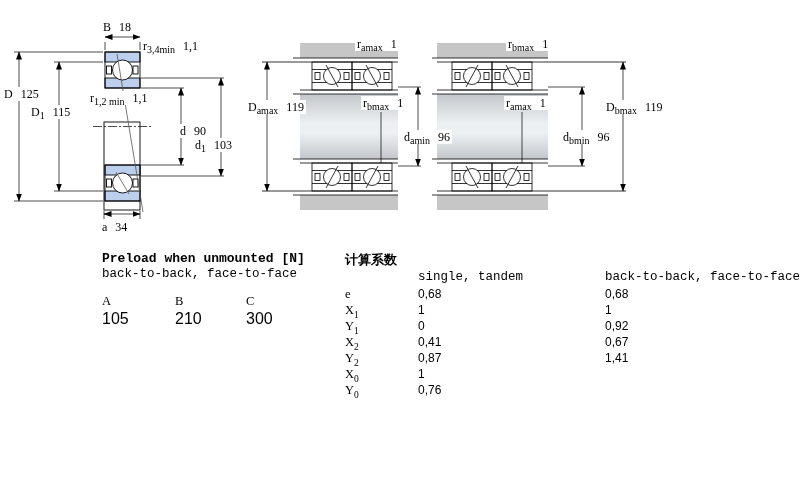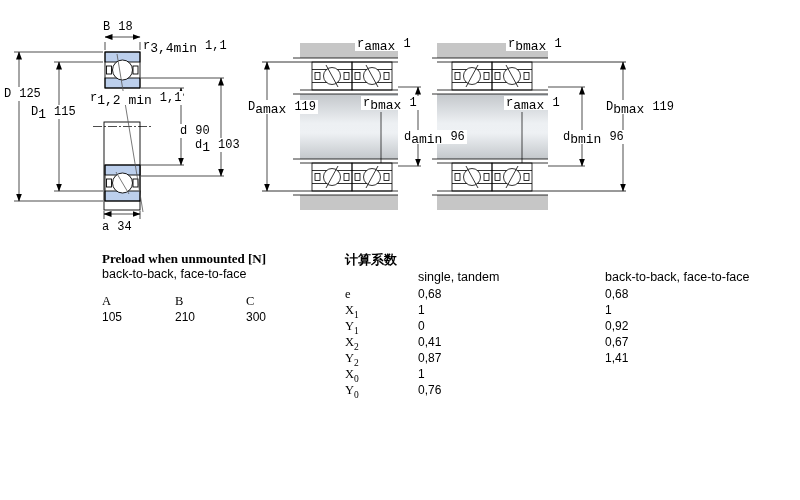--- a/index.html
+++ b/index.html
@@ -1,31 +1,31 @@
 <!DOCTYPE html>
 <html><head>
 <meta charset="utf-8">
 <style>
   html,body { margin:0; padding:0; background:#fff; }
   .page { position:relative; width:800px; height:500px; background:#fff; overflow:hidden;
           font-family:"Liberation Sans", sans-serif; color:#000; }
   .fig-svg { position:absolute; }
 
   
-  .dim { position:absolute; font-family:Liberation Mono, monospace; font-size:12px;
+  .dim { position:absolute; font-family:Liberation Serif, serif; font-size:12px;
          line-height:14px; background:#fff; padding:0 2px; white-space:nowrap; }
-  .dim sub { font-size:13px; line-height:0; }
+  .dim sub { font-size:10px; line-height:0; }
   .dim .val { margin-left:8px; }
-  .tbl-title { position:absolute; font-family:Liberation Serif, serif; font-weight:bold;
+  .tbl-title { position:absolute; font-family:Liberation Mono, monospace; font-weight:bold;
                font-size:13px; white-space:nowrap; }
-  .tbl-sub { position:absolute; font-family:Liberation Sans, sans-serif; font-size:12.5px; white-space:nowrap; }
+  .tbl-sub { position:absolute; font-family:Liberation Mono, monospace; font-size:12.5px; white-space:nowrap; }
   .preload-grid { position:absolute; left:102px; top:294px; display:grid;
                   grid-template-columns:73px 71px 70px; grid-auto-rows:16px; }
   .preload-grid .hd { font-family:"Liberation Serif", serif; font-size:12.5px; }
-  .preload-grid .vl { font-family:"Liberation Sans", sans-serif; font-size:12px; }
+  .preload-grid .vl { font-family:"Liberation Sans", sans-serif; font-size:16px; }
   .calc-rows { position:absolute; left:345px; top:287px; }
   .crow { display:flex; height:16px; align-items:flex-start; }
   .clab { width:73px; font-family:"Liberation Serif", serif; font-size:12.5px; }
   .clab sub { font-size:9.5px; }
   .cv1 { width:187px; font-family:"Liberation Sans", sans-serif; font-size:12px; }
   .cv2 { font-family:"Liberation Sans", sans-serif; font-size:12px; }
   svg line, svg rect, svg circle { vector-effect:none; }
 </style>
 </head>
 <body>

